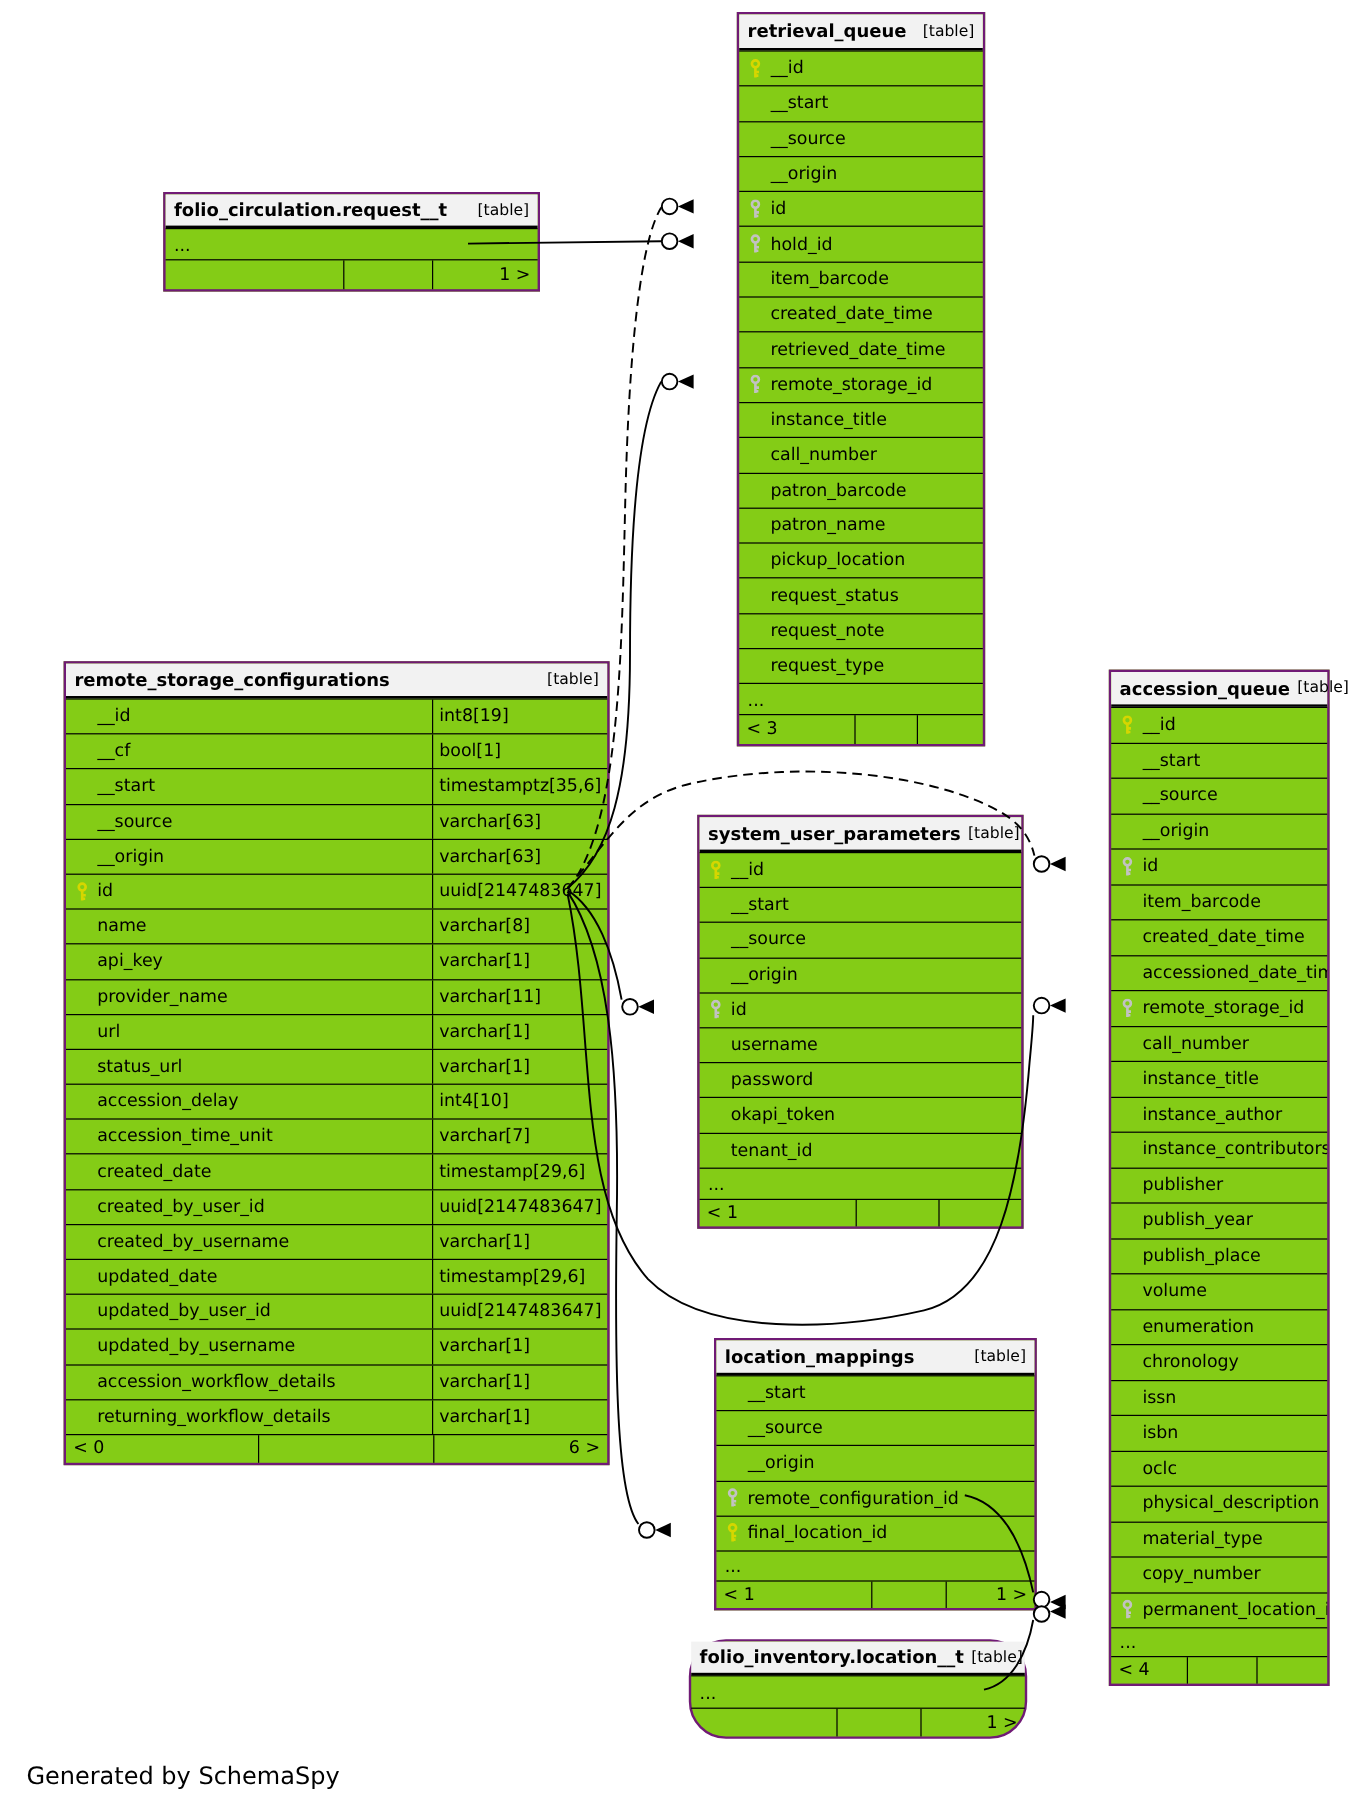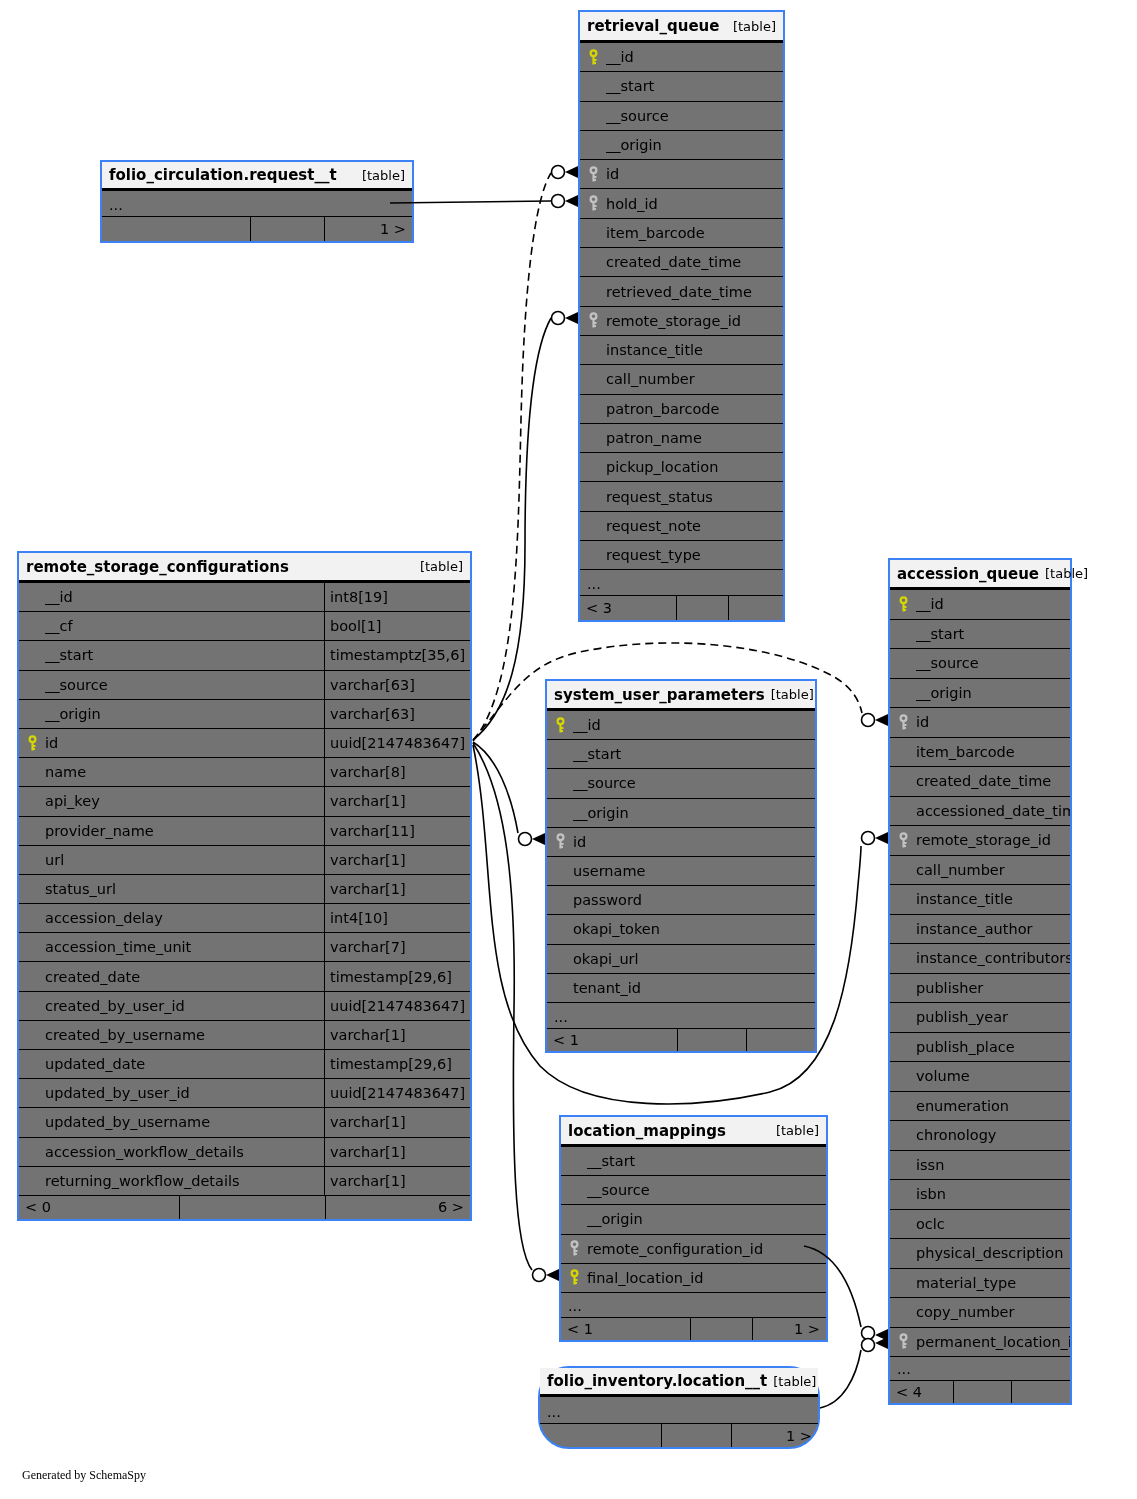--- a/index.html
+++ b/index.html
@@ -1,38 +1,38 @@
 <!DOCTYPE html>
 <html style="--header-bg: #f2f2f2;"><head>
 <meta charset="utf-8">
 <style>
   html,body{margin:0;padding:0;background:#fff;}
   body{font-family:"DejaVu Sans", sans-serif; color:#000;}
   #canvas{position:relative;width:1137px;height:1499px;background:#fff;overflow:hidden;}
-  .sstable{position:absolute;box-sizing:border-box;border:2px solid #3b82f6;background:#737373;z-index:2;}
+  .sstable{position:absolute;box-sizing:border-box;border:2px solid #701a75;background:#84cc16;z-index:2;margin-left:36px;}
   .thead{box-sizing:border-box;height:var(--hh);display:flex;align-items:center;justify-content:space-between;
          padding:0 7px;background:var(--header-bg,#f2f2f2);border-bottom:2px solid #000;}
   .tname{font-weight:bold;font-size:15px;white-space:nowrap;}
   .ttag{font-size:13px;white-space:nowrap;margin-left:6px;text-align:center;}
   .trow{box-sizing:border-box;height:var(--rh);display:flex;align-items:center;border-top:1px solid #000;
         font-size:14.5px;white-space:nowrap;}
   .trow:first-of-type{border-top:none;}
   .keyslot{width:19px;margin-left:7px;flex:none;display:flex;align-items:center;}
   .cname{flex:1;overflow:hidden;}
   .ctype-cell{flex:none;width:var(--tc,146px);align-self:stretch;display:flex;align-items:center;
         border-left:1px solid #000;padding-left:5px;box-sizing:border-box;}
   .ellip{padding-left:7px;height:var(--eh);align-items:flex-end;}
   .ellip span{line-height:10px;padding-bottom:6px;}
   .tfoot{box-sizing:border-box;height:var(--fh);display:flex;border-top:1px solid #000;font-size:14.5px;}
   .fc{box-sizing:border-box;display:flex;align-items:center;}
   .fc1{flex:1;padding-left:6px;}
   .fc2{width:var(--c2);border-left:1px solid #000;}
   .fc3{width:var(--c3);border-left:1px solid #000;justify-content:flex-end;padding-right:6px;}
   #connectors{position:absolute;left:0;top:0;z-index:3;pointer-events:none;}
-  #note{position:absolute;left:22px;top:1468px;font-size:12px;font-family:Liberation Serif, serif;}
+  #note{position:absolute;left:22px;top:1468px;font-size:20px;}
 
   #tbl-retrieval_queue   {left:578px;top:10px;  width:207px;--hh:30px;--rh:29.3px;--eh:26px;--fh:25px;--c2:52px;--c3:55px;}
   #tbl-request_t         {left:100px;top:160px; width:314px;--hh:28px;--rh:29px;  --eh:26px;--fh:25px;--c2:74px;--c3:88px;}
   #tbl-rsc               {left:17px; top:551px; width:455px;--hh:29px;--rh:29.2px;--eh:0px; --fh:24px;--c2:146px;--c3:145px;--tc:146px;}
   #tbl-sup               {left:545px;top:679px; width:272px;--hh:29px;--rh:29.2px;--eh:26px;--fh:23px;--c2:69px;--c3:69px;}
   #tbl-accession_queue   {left:888px;top:558px; width:184px;--hh:29px;--rh:29.5px;--eh:24px;--fh:23px;--c2:58px;--c3:59px;}
   #tbl-location_mappings {left:559px;top:1115px;width:269px;--hh:29px;--rh:29.2px;--eh:25px;--fh:23px;--c2:62px;--c3:74px;}
   #tbl-location_t        {left:538px;top:1366px;width:282px;border-radius:31px;--hh:28px;--rh:29px;  --eh:27px;--fh:24px;--c2:70px;--c3:87px;}
 </style>
 </head>
@@ -382,24 +382,20 @@
       <div class="trow">
         <span class="keyslot"></span>
         <span class="cname">password</span>
       </div>
       <div class="trow">
         <span class="keyslot"></span>
         <span class="cname">okapi_token</span>
       </div>
       <div class="trow">
         <span class="keyslot"></span>
-        <span class="cname">okapi_url</span>
-      </div>
-      <div class="trow">
-        <span class="keyslot"></span>
         <span class="cname">tenant_id</span>
       </div>
       <div class="trow ellip">
         <span>...</span>
       </div>
       <div class="tfoot">
         <span class="fc fc1">&lt; 1</span>
         <span class="fc fc2"></span>
         <span class="fc fc3"></span>
       </div>

